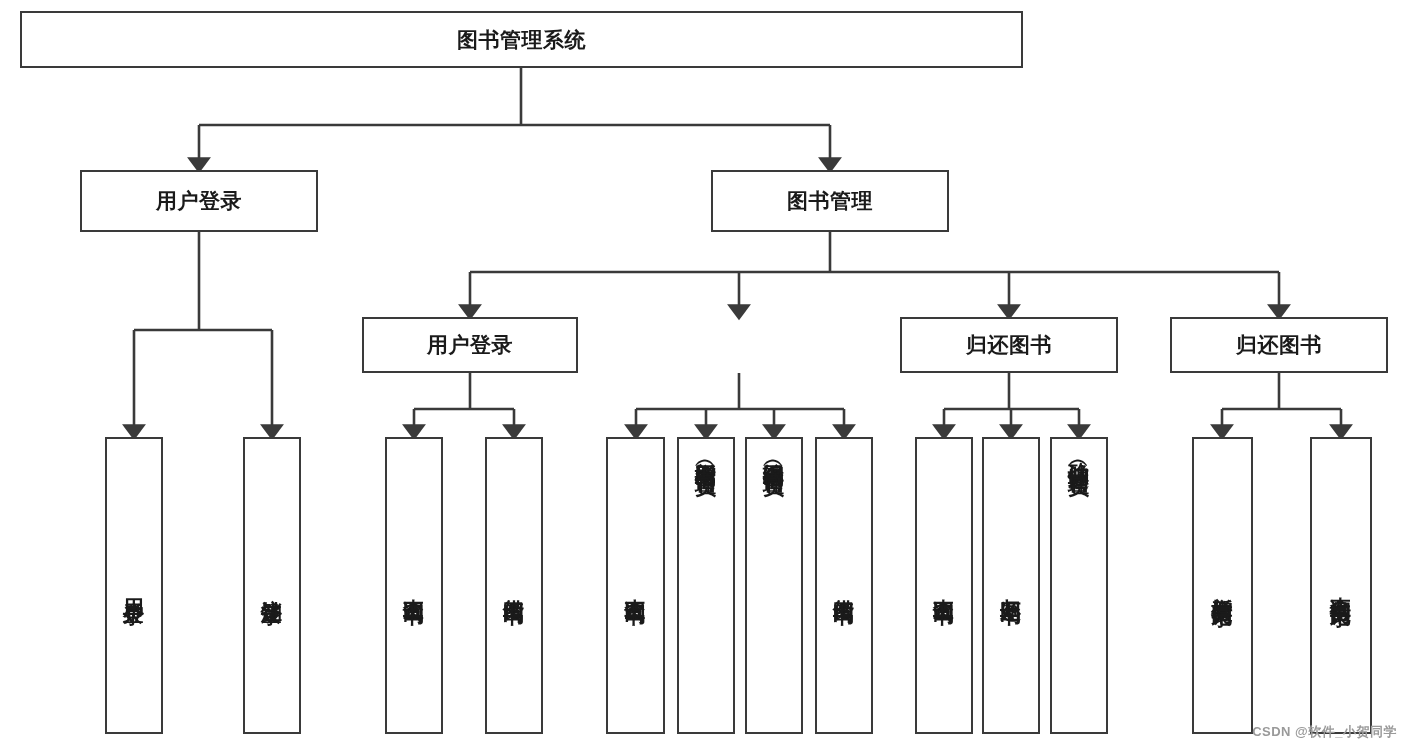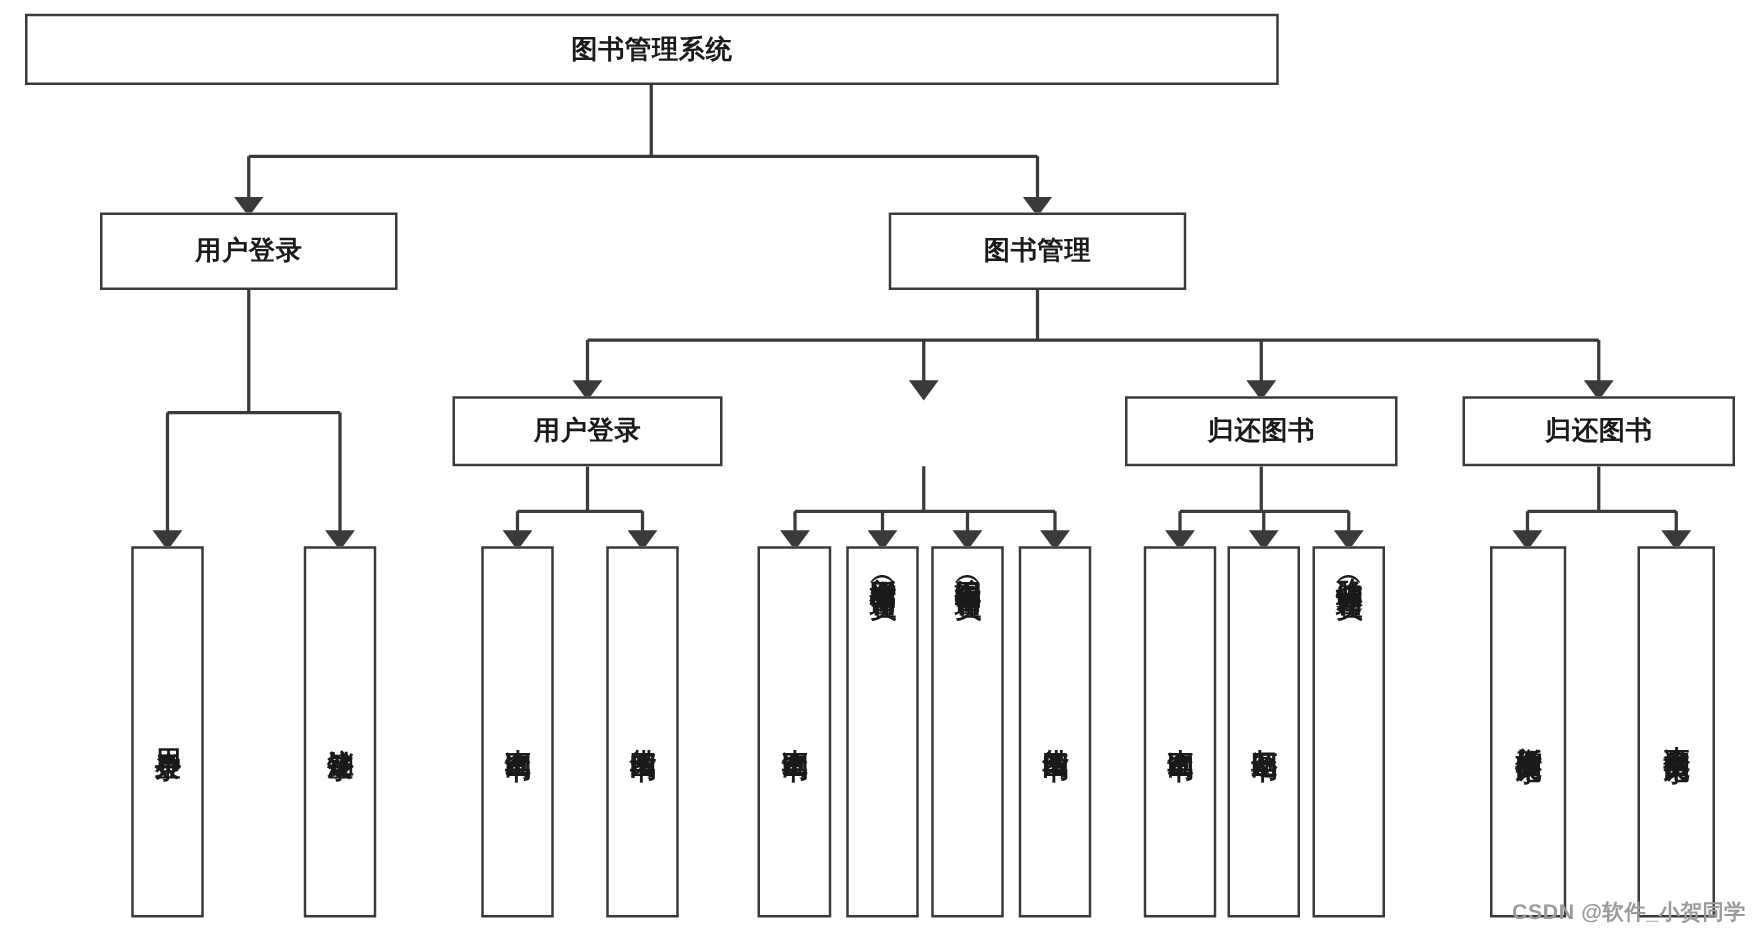--- a/index.html
+++ b/index.html
@@ -61,21 +61,21 @@
     line-height: 1.1;
   }
   .node.vertical.centered {
     align-items: center;
     padding-top: 0;
   }
   #watermark {
     position: absolute;
     right: 8px;
     bottom: 6px;
-    font-size: 17px;
+    font-size: 13px;
     color: #9a9a9a;
     white-space: nowrap;
     letter-spacing: 0.5px;
   }
 </style>
 </head>
 <body>
 
 <div id="diagram-root">
 

